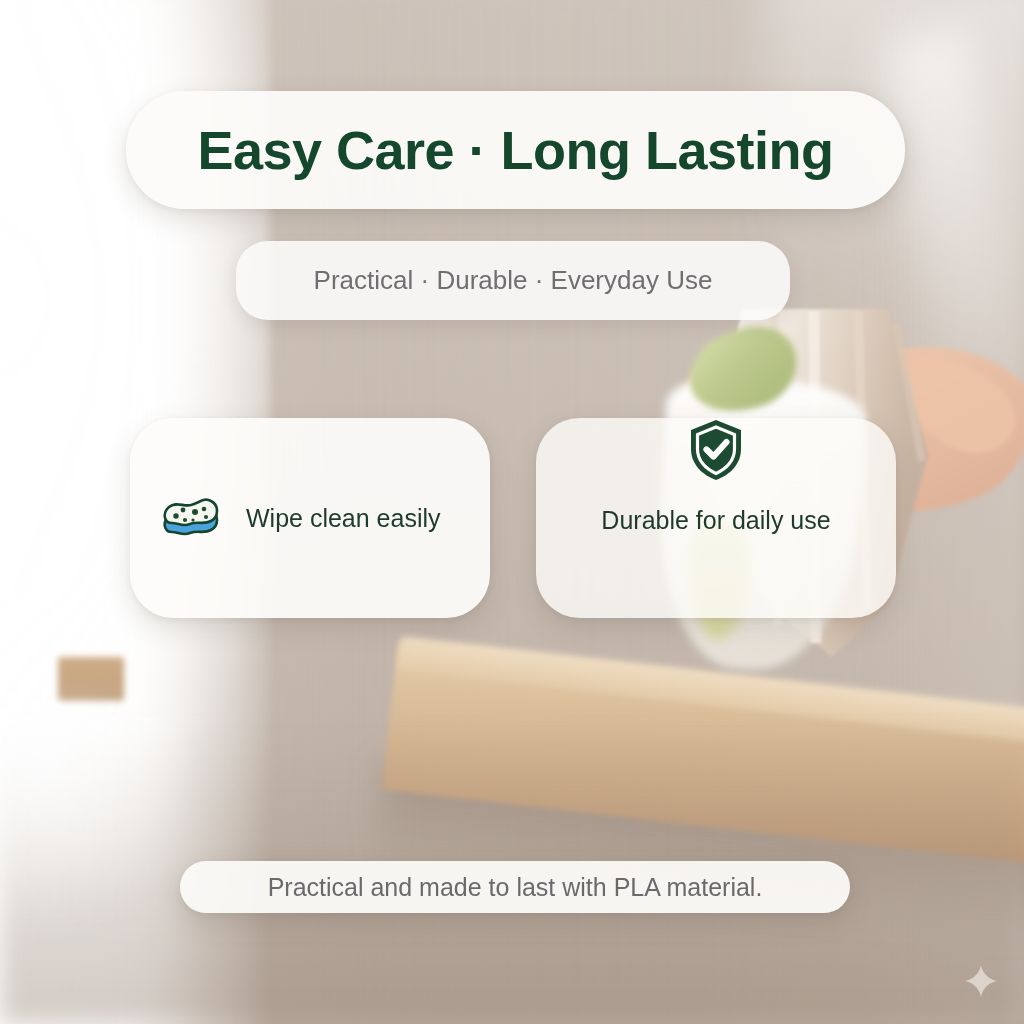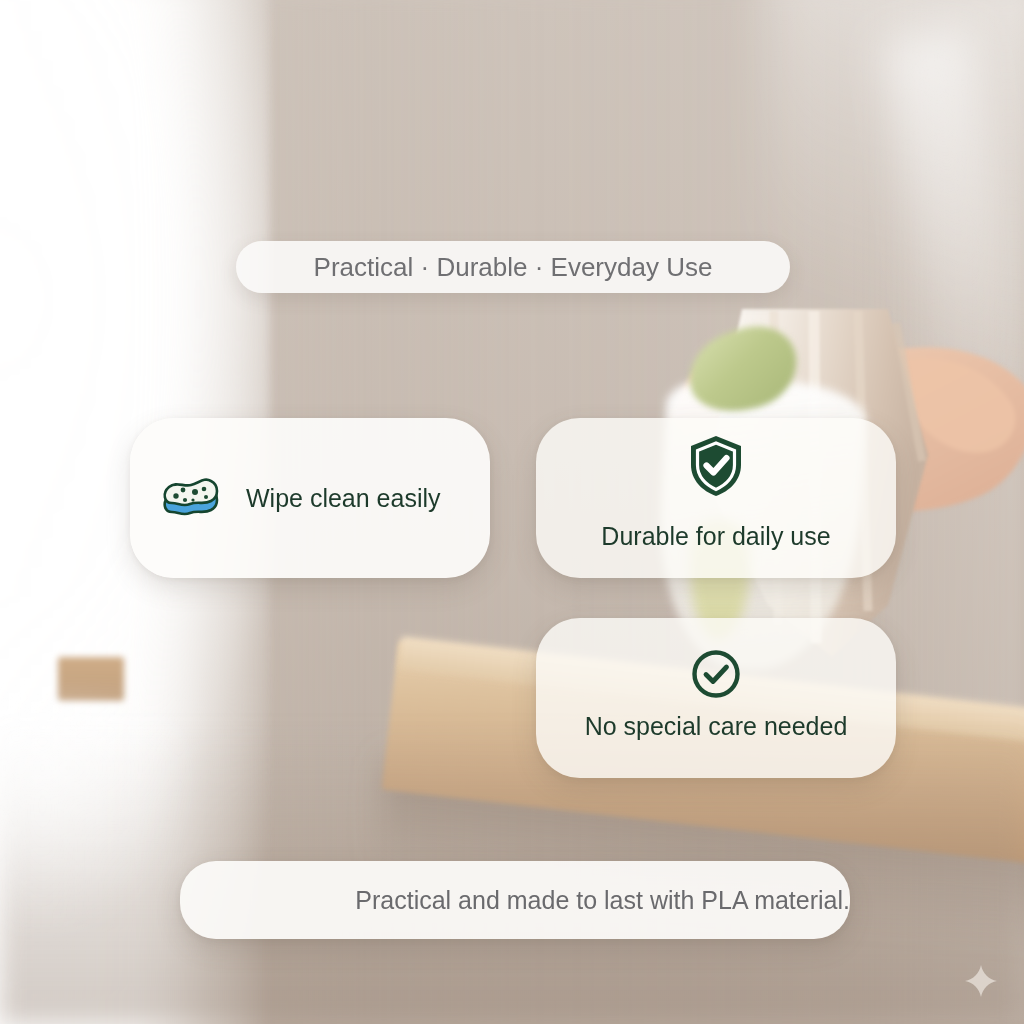--- a/index.html
+++ b/index.html
@@ -150,48 +150,48 @@
     border-radius: 59px;
     justify-content:center;
     background: rgba(252,251,249,0.94);
   }
   #title-text {
     font-size:54px; font-weight:bold; color:#14472b;
     letter-spacing:-0.5px; white-space:nowrap;
   }
 
   #subtitle-card {
-    left:236px; top:241px; width:554px; height:52px;
+    left:236px; top:241px; width:554px; height:79px;
     border-radius:32px; justify-content:center;
     background: rgba(251,250,248,0.90);
     box-shadow: 0 6px 18px rgba(95,80,66,0.13);
   }
   #subtitle-text { font-size:26px; color:#6f6f72; white-space:nowrap; }
 
   .feature {
-    width:360px; height:160px;
-    padding:16px 30px;
+    width:360px; height:200px;
+    padding:0 30px;
     gap:24px;
   }
   #card-wipe     { left:130px; top:418px; }
   #card-durable  { left:536px; top:418px; }
   #card-keeps    { left:130px; top:618px; }
   #card-nospecial{ left:536px; top:618px; flex-direction:column; justify-content:center; gap:12px; padding-top:8px; }
 
   .feature-label {
     font-size:25px; color:#1d3a2b; white-space:nowrap;
   }
   #nospecial-label { font-size:25px; }
 
   .icon { flex:0 0 auto; display:flex; align-items:center; justify-content:center; }
   .icon svg { display:block; }
 
   #footer-card {
-    left:180px; top:861px; width:670px; height:78px;
-    border-radius:36px; justify-content:flex-end;
+    left:180px; top:861px; width:670px; height:52px;
+    border-radius:36px; justify-content:center;
     background: rgba(252,251,249,0.93);
   }
   #footer-text { font-size:25px; color:#6a6a6d; white-space:nowrap; }
 
   
   #sparkle {
     position:absolute; right:26px; bottom:26px; width:34px; height:34px;
     opacity:.72;
   }
   #sparkle svg { display:block; }
@@ -247,20 +247,23 @@
     </svg>
   </div>
 
   <div class="cloth-drape"></div>
   <div class="cloth"></div>
   <div class="cloth2"></div>
 
   <div class="bg-lower"></div>
   <div class="bg-lower-white"></div>
 
+  <div class="card" id="title-card">
+    <span id="title-text">Easy Care · Long Lasting</span>
+  </div>
 
   <div class="card" id="subtitle-card">
     <span id="subtitle-text">Practical · Durable · Everyday Use</span>
   </div>
 
   <div class="card feature" id="card-wipe">
     <span class="icon">
       <svg width="62" height="50" viewBox="0 0 62 50">
         <g>
           <path d="M12,30 C4,30 2,20 9,14 C16,8 24,14 31,12 C39,10 44,4 51,8 C59,12 59,24 51,28 C44,32 38,28 30,31 C23,34 18,30 12,30 Z" fill="#4aa3dc" stroke="#15452f" stroke-width="2.6" stroke-linejoin="round" transform="translate(0,9)"></path>
@@ -283,29 +286,20 @@
       <svg width="56" height="64" viewBox="0 0 56 64">
         <path d="M28,2 L53,12 V31 C53,46 42,57 28,62 C14,57 3,46 3,31 V12 Z" fill="#1d4b32"></path>
         <path d="M28,9 L46.5,16.5 V31 C46.5,42.5 38.5,51 28,55.4 C17.5,51 9.5,42.5 9.5,31 V16.5 Z" fill="none" stroke="#ffffff" stroke-width="3.2"></path>
         <path d="M18.5,31.5 L25.5,38.5 L38.5,24" fill="none" stroke="#ffffff" stroke-width="6.2" stroke-linecap="round" stroke-linejoin="round"></path>
       </svg>
     </span>
     <span class="feature-label">Durable for daily use</span>
   </div>
 
 
-  <div class="card feature translucent" id="card-nospecial">
-    <span class="icon">
-      <svg width="52" height="52" viewBox="0 0 52 52">
-        <circle cx="26" cy="26" r="21.5" fill="none" stroke="#1d4b32" stroke-width="4.4"></circle>
-        <path d="M16,26.5 L23,33.5 L36.5,19" fill="none" stroke="#1d4b32" stroke-width="4.8" stroke-linecap="round" stroke-linejoin="round"></path>
-      </svg>
-    </span>
-    <span class="feature-label" id="nospecial-label">No special care needed</span>
-  </div>
 
   <div class="card" id="footer-card">
     <span id="footer-text">Practical and made to last with PLA material.</span>
   </div>
 
   <div id="sparkle">
     <svg width="34" height="34" viewBox="0 0 34 34">
       <path d="M17,1 C18.6,9.4 24.6,15.4 33,17 C24.6,18.6 18.6,24.6 17,33 C15.4,24.6 9.4,18.6 1,17 C9.4,15.4 15.4,9.4 17,1 Z" fill="#f2ece5" opacity="0.9"></path>
     </svg>
   </div>

